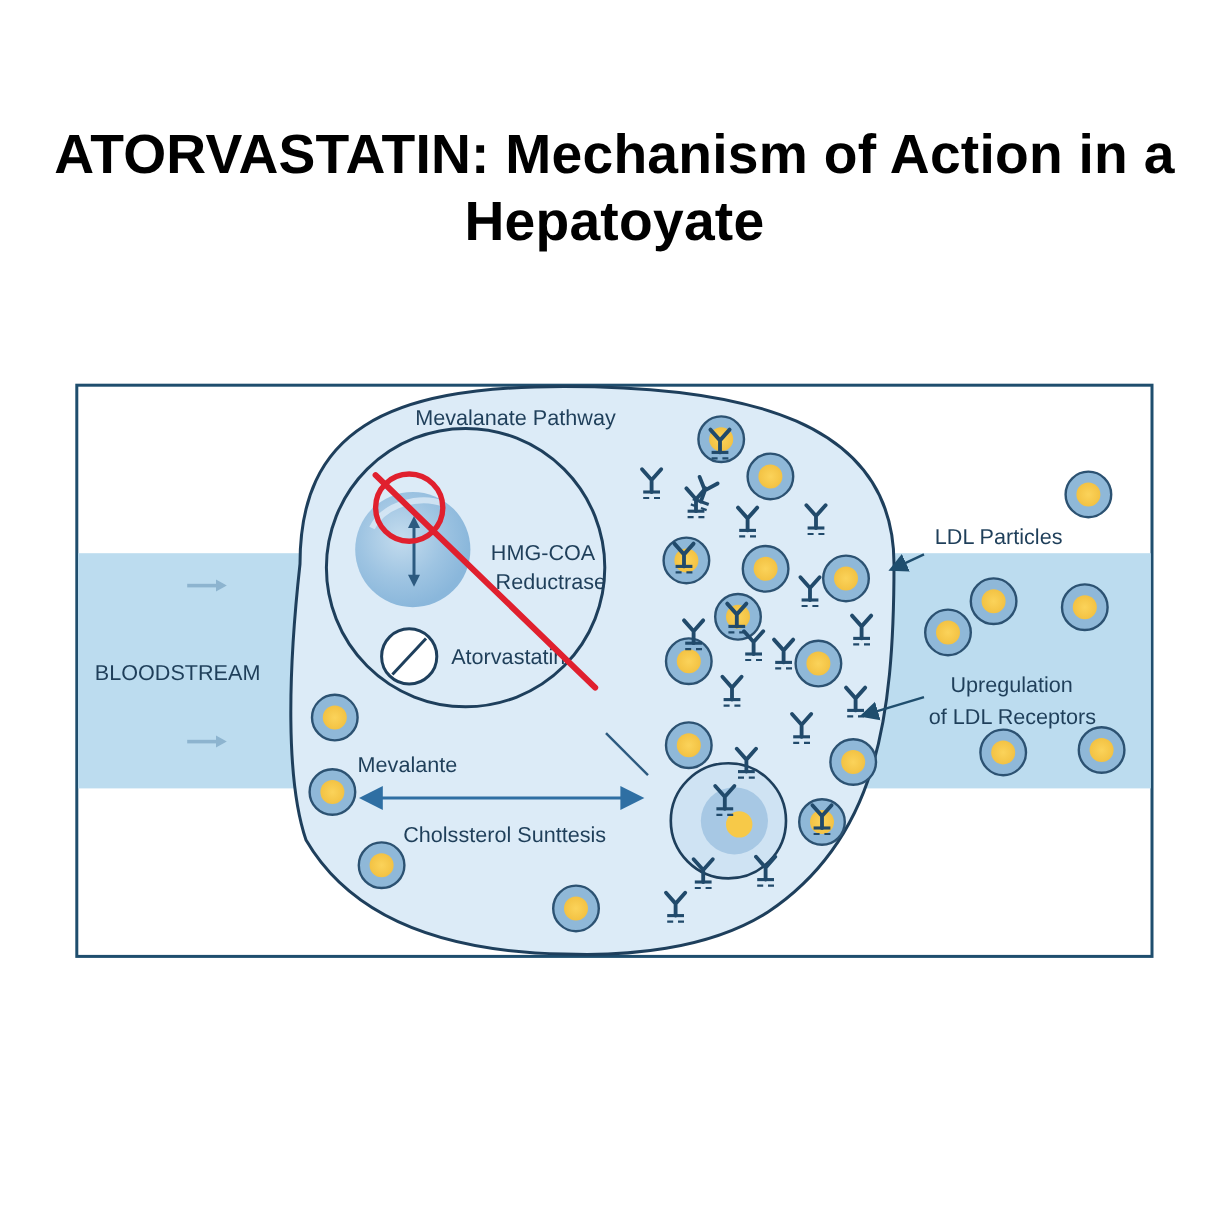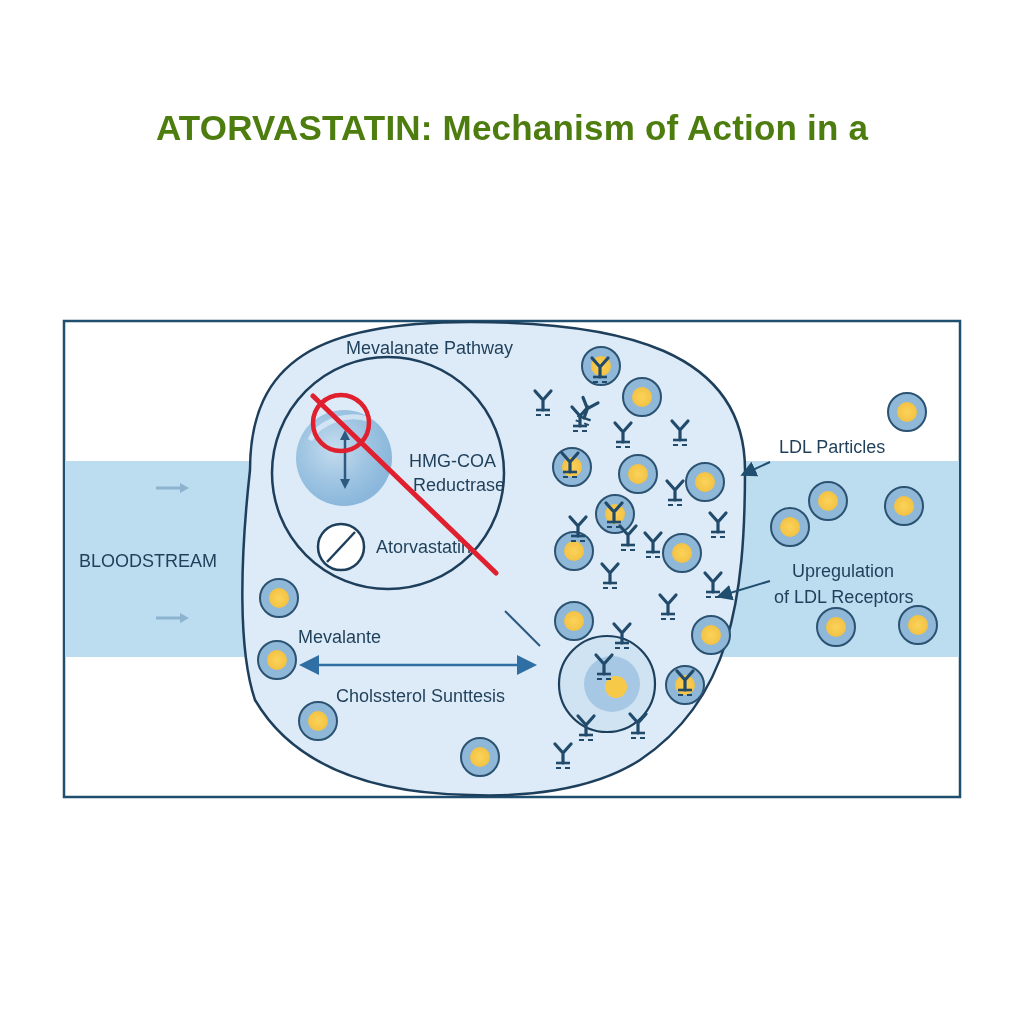--- a/index.html
+++ b/index.html
@@ -1,31 +1,32 @@
 <!DOCTYPE html>
 <html><head>
   <meta charset="utf-8">
   <style>
     html, body { margin: 0; padding: 0; background: #ffffff; }
     body { width: 1024px; height: 1024px; position: relative; overflow: hidden;
            font-family: "Liberation Sans", "DejaVu Sans", sans-serif; }
     .title {
       position: absolute; left: 0; top: 100px; width: 1024px;
-      text-align: center; color: #4d7c0f; font-weight: bold;
-      font-size: 35px; line-height: 56px; letter-spacing: 0.2px;
+      text-align: center; color: #000000; font-weight: bold;
+      font-size: 46px; line-height: 56px; letter-spacing: 0.2px;
     }
     .title span { display: block; }
     svg.diagram { position: absolute; left: 0; top: 0; }
     .lbl { font-family: "Liberation Sans", "DejaVu Sans", sans-serif; fill: #1f3f5a; }
   </style>
 </head>
 <body>
 
 <div class="title">
   <span>ATORVASTATIN: Mechanism of Action in a</span>
+  <span>Hepatoyate</span>
 </div>
 
 <svg class="diagram" width="1024" height="1024" viewBox="0 0 1024 1024" xmlns="http://www.w3.org/2000/svg">
   <defs>
     <radialGradient id="enzymeGrad" cx="40%" cy="40%" r="60%">
       <stop offset="0%" stop-color="#c4dcee"></stop>
       <stop offset="60%" stop-color="#9ec4e2"></stop>
       <stop offset="100%" stop-color="#8ab7db"></stop>
     </radialGradient>
     <radialGradient id="ldlCore" cx="50%" cy="50%" r="50%">

